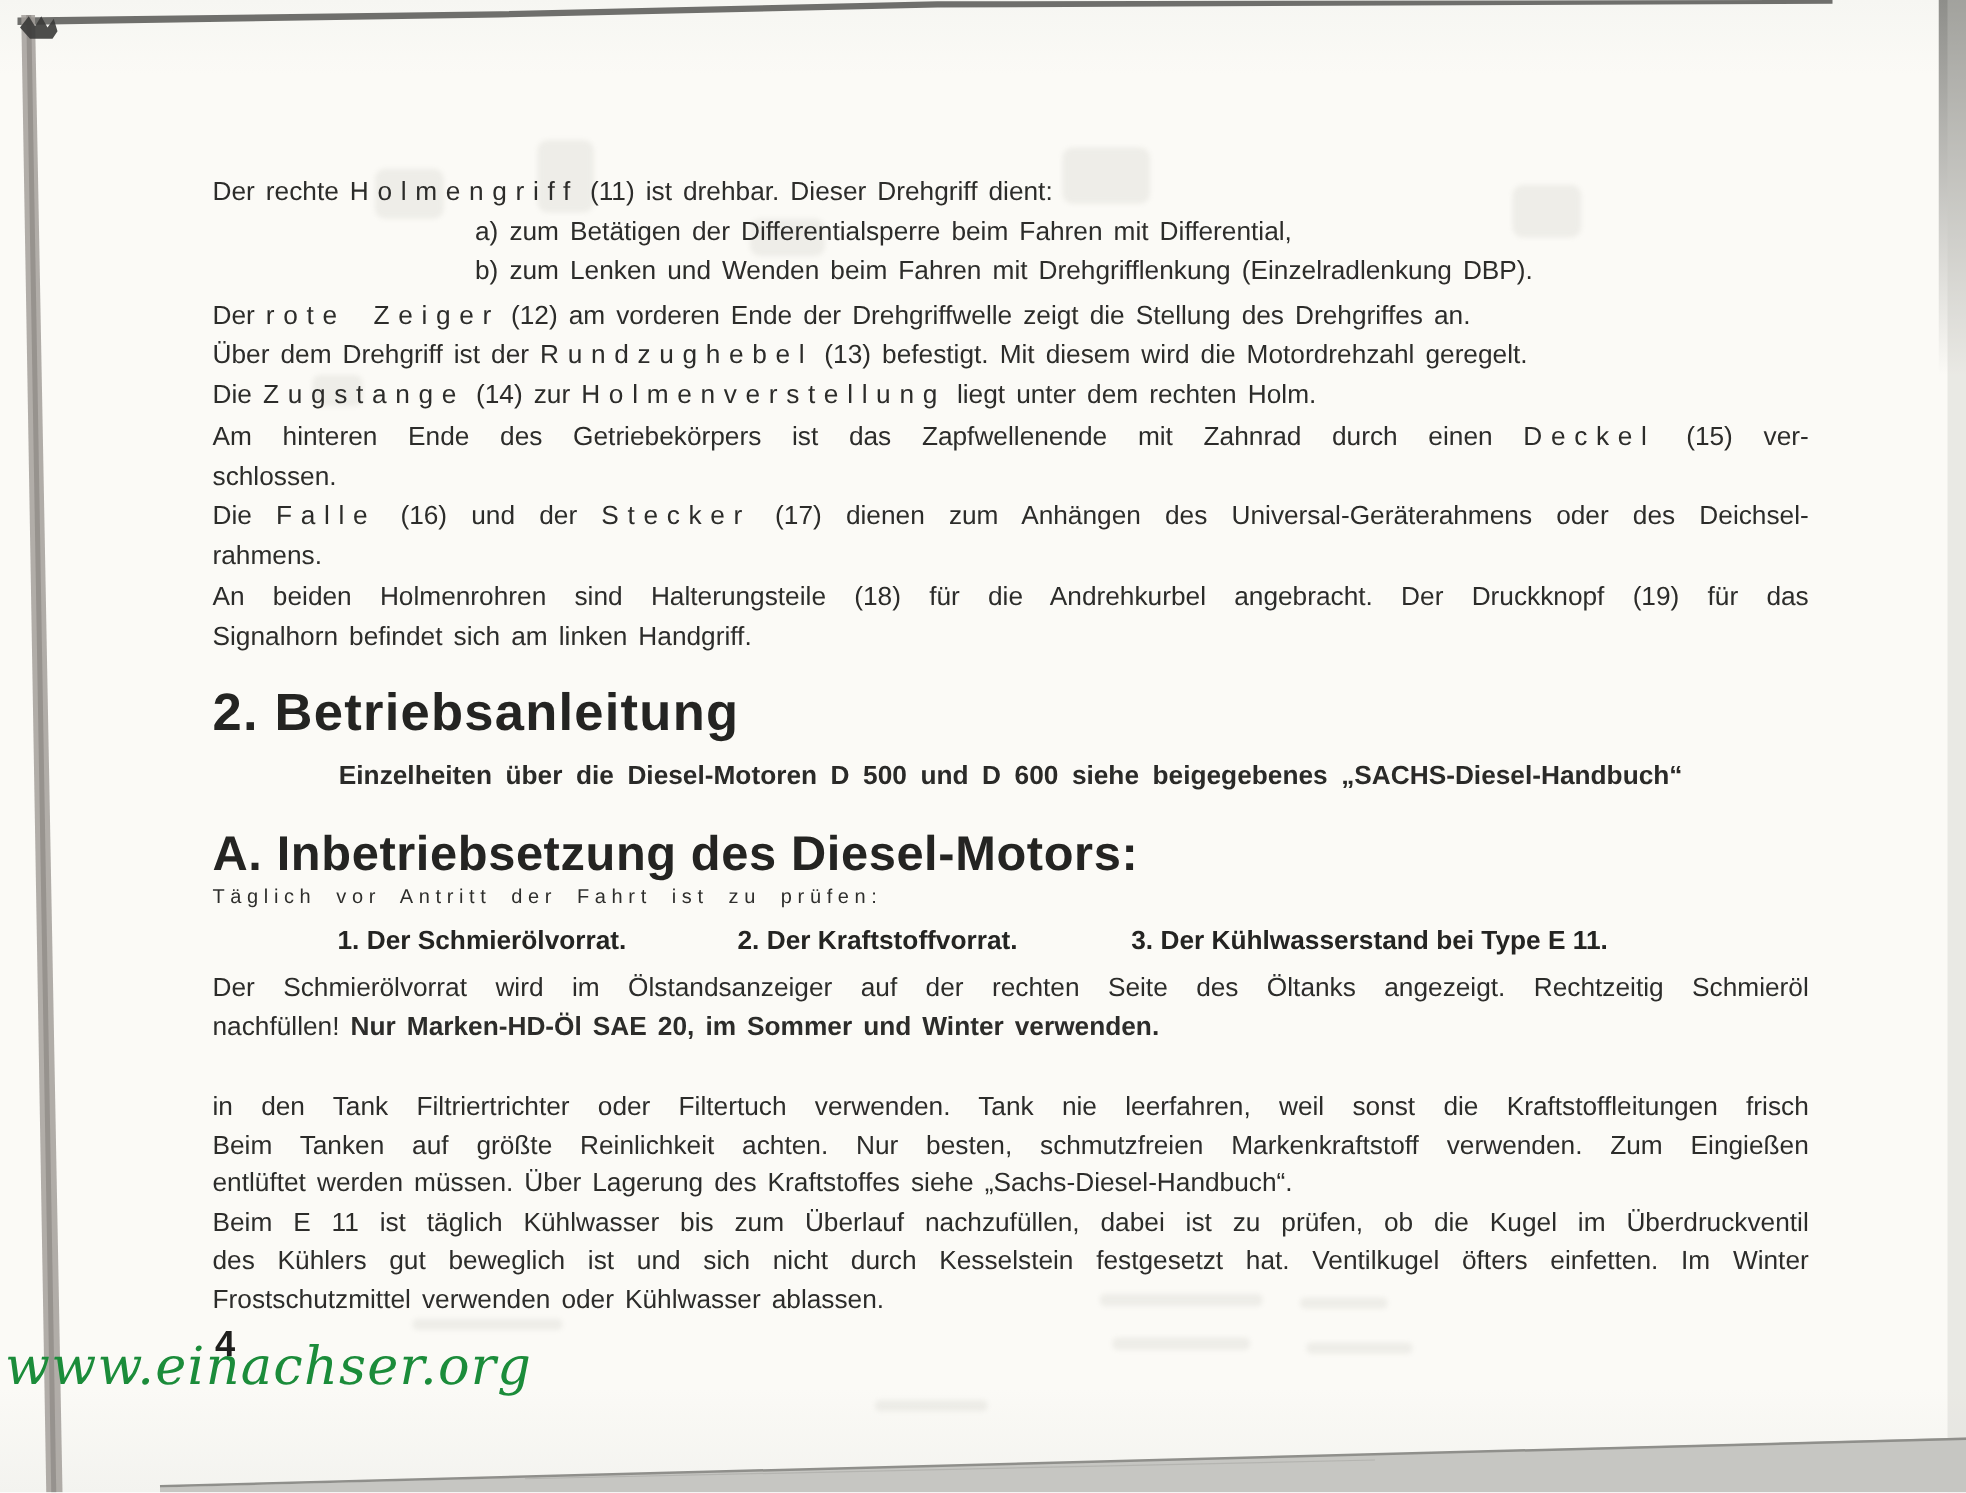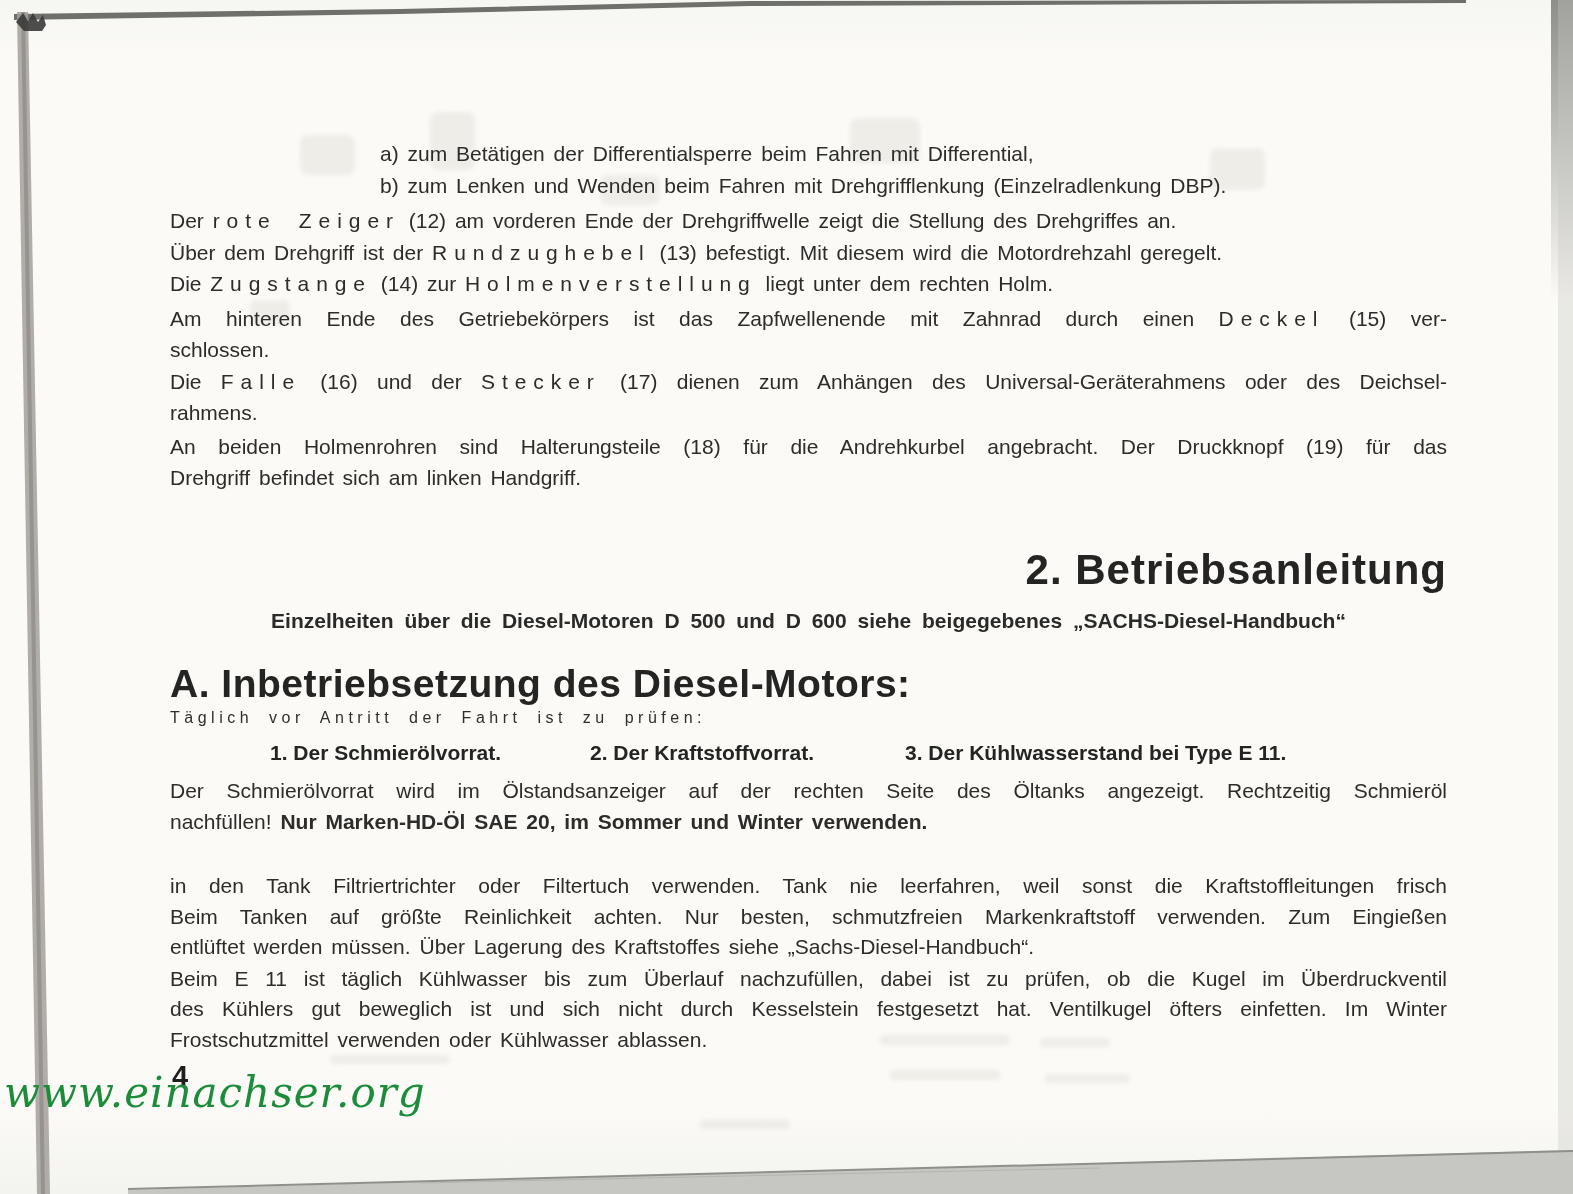--- a/index.html
+++ b/index.html
@@ -17,21 +17,21 @@
   .content{position:absolute;left:170px;top:0;width:1277px;}
   .intro{position:absolute;left:0;top:138px;width:1277px;font-size:21px;}
   .tline{line-height:31.5px;word-spacing:3px;}
   .para1 .tline{line-height:31px;}
   .para2 .tline{line-height:30.5px;}
   .just{text-align:justify;text-align-last:justify;}
   .sp{letter-spacing:0.33em;word-spacing:0.45em;}
   .b{font-weight:bold;}
   .chapter{
     position:absolute;left:0;top:546px;width:1277px;margin:0;
-    text-align:right;font-size:42px;font-weight:bold;letter-spacing:1px;color:#242422;
+    text-align:left;font-size:42px;font-weight:bold;letter-spacing:1px;color:#242422;
   }
   .subtitle{
     position:absolute;left:0;top:609px;width:1277px;
     text-align:center;font-size:21px;font-weight:bold;word-spacing:5px;color:#2a2a28;
   }
   .section-title{
     position:absolute;left:0;top:662px;margin:0;
     font-size:39px;font-weight:bold;letter-spacing:0.5px;color:#242422;
   }
   .check-intro{
@@ -96,31 +96,32 @@
     <rect x="1558" y="0" width="15" height="1194" fill="#c8c8c4" opacity="0.35"></rect>
 
     <polygon points="128,1190 1573,1150 1573,1194 128,1194" fill="#c6c6c2"></polygon>
     <line x1="128" y1="1189" x2="1573" y2="1151" stroke="#8f8f8b" stroke-width="2"></line>
     <line x1="420" y1="1183" x2="1100" y2="1168" stroke="#b4b4b0" stroke-width="1"></line>
   </svg>
 
   <div class="content">
 
     <div class="intro">
+        <div class="tline"><span>Der rechte </span><span class="sp">Holmengriff</span><span> (11) ist drehbar. Dieser Drehgriff dient:</span></div>
         <div class="tline" style="padding-left: 210px;"><span>a) zum Betätigen der Differentialsperre beim Fahren mit Differential,</span></div>
         <div class="tline" style="padding-left: 210px;"><span>b) zum Lenken und Wenden beim Fahren mit Drehgrifflenkung (Einzelradlenkung DBP).</span></div>
         <div class="tline" style="margin-top: 4px;"><span>Der </span><span class="sp">rote Zeiger</span><span> (12) am vorderen Ende der Drehgriffwelle zeigt die Stellung des Drehgriffes an.</span></div>
         <div class="tline"><span>Über dem Drehgriff ist der </span><span class="sp">Rundzughebel</span><span> (13) befestigt. Mit diesem wird die Motordrehzahl geregelt.</span></div>
         <div class="tline"><span>Die </span><span class="sp">Zugstange</span><span> (14) zur </span><span class="sp">Holmenverstellung</span><span> liegt unter dem rechten Holm.</span></div>
         <div class="tline just" style="margin-top: 3px;"><span>Am hinteren Ende des Getriebekörpers ist das Zapfwellenende mit Zahnrad durch einen </span><span class="sp">Deckel</span><span> (15) ver-</span></div>
         <div class="tline"><span>schlossen.</span></div>
         <div class="tline just"><span>Die </span><span class="sp">Falle</span><span> (16) und der </span><span class="sp">Stecker</span><span> (17) dienen zum Anhängen des Universal-Geräterahmens oder des Deichsel-</span></div>
         <div class="tline"><span>rahmens.</span></div>
         <div class="tline just" style="margin-top: 2px;"><span>An beiden Holmenrohren sind Halterungsteile (18) für die Andrehkurbel angebracht. Der Druckknopf (19) für das</span></div>
-        <div class="tline"><span>Drehgriff befindet sich am linken Handgriff.</span></div>
+        <div class="tline"><span>Signalhorn befindet sich am linken Handgriff.</span></div>
       </div>
 
     <h1 class="chapter">2. Betriebsanleitung</h1>
 
     <div class="subtitle">Einzelheiten über die Diesel-Motoren D 500 und D 600 siehe beigegebenes „SACHS-Diesel-Handbuch“</div>
 
     <h2 class="section-title">A. Inbetriebsetzung des Diesel-Motors:</h2>
 
     <div class="check-intro">Täglich vor Antritt der Fahrt ist zu prüfen:</div>
 

